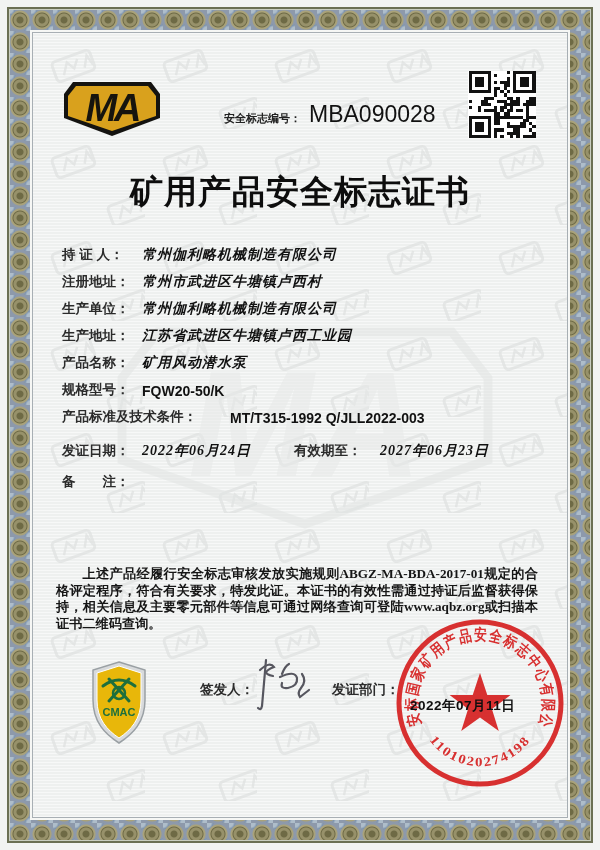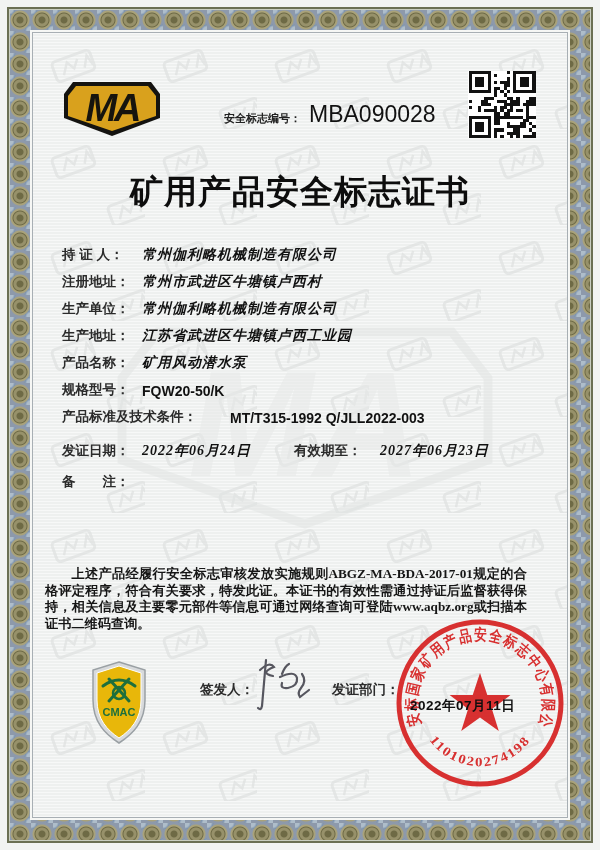--- a/index.html
+++ b/index.html
@@ -31,21 +31,21 @@
   .fields{left:62px;top:237px;width:486px;}
   .row{display:flex;align-items:flex-end;height:27px;}
   .row .label{font-weight:bold;font-size:13.5px;color:#2b2b2b;flex:0 0 80px;white-space:pre;}
   .row .label.wide{flex:0 0 168px;}
   .row .value{font-weight:bold;font-style:italic;font-size:14px;color:#111;font-family:"Liberation Serif",serif;letter-spacing:1px;}
   .row .value.code{font-style:normal;font-family:Liberation Sans, sans-serif;letter-spacing:0;}
   .row.dates{margin-top:7px;}
   .row.dates .value{flex:0 0 152px;}
   .row.dates .label2{font-weight:bold;font-size:13.5px;color:#2b2b2b;flex:0 0 86px;}
   .row.remark{margin-top:4px;}
-  .statement{left:45px;top:566px;width:482px;font-size:13.2px;font-weight:bold;color:#161616;line-height:16.5px;text-align:justify;text-indent:2em;font-family:"Liberation Serif",serif;}
+  .statement{left:56px;top:566px;width:482px;font-size:13.2px;font-weight:bold;color:#161616;line-height:16.5px;text-align:justify;text-indent:2em;font-family:"Liberation Serif",serif;}
   .cmac{left:88px;top:660px;width:62px;height:86px;}
   .signer-label,.dept-label{font-weight:bold;font-size:13.5px;color:#2b2b2b;}
   .signer-label{left:200px;top:681px;}
   .dept-label{left:332px;top:681px;}
   .signature{left:238px;top:656px;width:78px;height:62px;}
   .stamp{left:391px;top:614px;width:178px;height:178px;opacity:.93;}
   .stamp-date{left:410px;top:697px;font-size:13.5px;font-weight:bold;color:#0e0e0e;letter-spacing:.5px;white-space:nowrap;font-family:"Liberation Sans",sans-serif;}
 </style>
 </head>
 <body>

